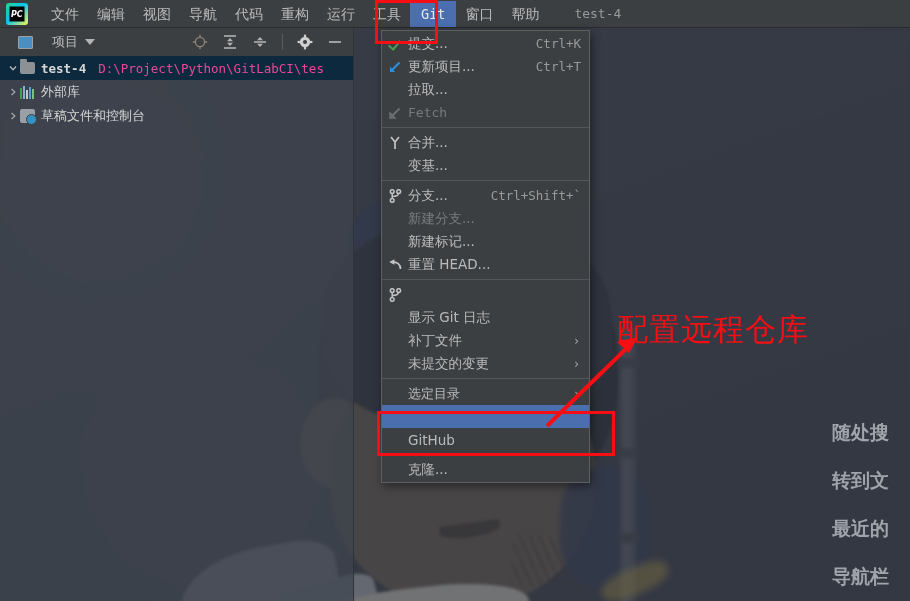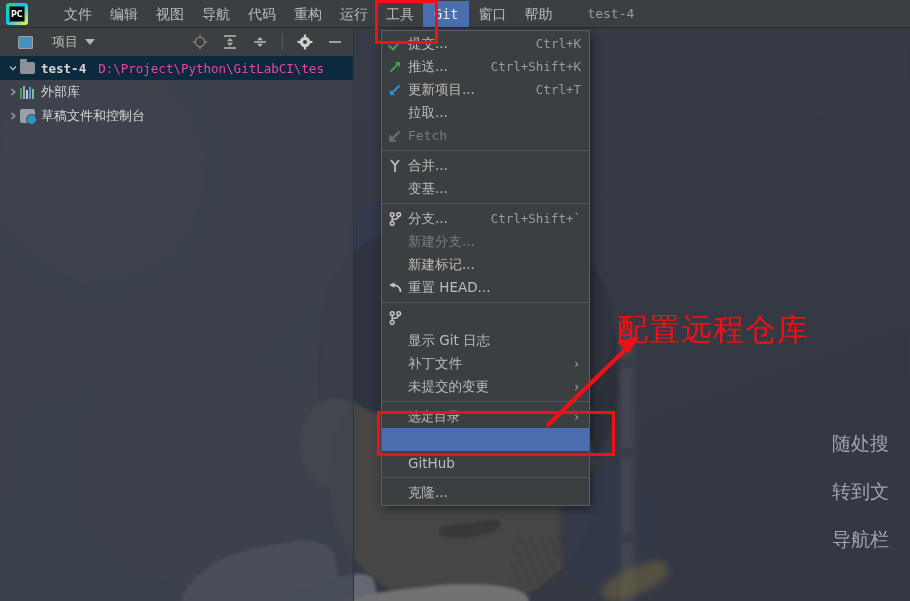--- a/index.html
+++ b/index.html
@@ -143,22 +143,22 @@
   
   .menubar {
     position: absolute; left: 0; top: 0;
     width: 910px; height: 28px;
     background: #3c3f41;
     display: flex; align-items: center;
     border-bottom: 1px solid #2b2b2b;
     z-index: 40;
   }
   .pc-logo {
-    width: 36px; height: 22px; margin-left: 6px; margin-right: 13px;
-    position: relative; flex: none;
+    width: 36px; height: 22px; margin-left: 6px; margin-right: 0;
+    position: relative; flex: none; font-style: italic;
   }
   .menu-item {
     color: #bbbbbb;
     font-size: 14px;
     padding: 3px 9px;
     line-height: 18px;
     white-space: nowrap;
     cursor: default;
   }
   .menu-item.selected {
@@ -310,21 +310,21 @@
   .arrow-svg { position: absolute; z-index: 59; pointer-events: none; }
 
   
   .hints {
     position: absolute; right: 0; top: 420px;
     width: 78px; z-index: 10;
     color: #a0a4ab; font-size: 19px;
     font-family: "DejaVu Sans", sans-serif;
     white-space: nowrap; overflow: hidden;
   }
-  .hint-row { height: 48px; display:flex; align-items:center; }
+  .hint-row { height: 48px; display:flex; align-items:flex-start;font-weight:bold; }
 
   .editor-divider {
     position: absolute; left: 353px; top: 28px;
     width: 1px; height: 573px; background: #2f3237; z-index: 12;
   }
 </style>
 </head>
 <body>
 
 <div id="app">
@@ -359,20 +359,23 @@
   <div class="editor-divider"></div>
 
   <div class="hints">
     <div class="hint-row">
         <span>随处搜</span>
       </div>
     <div class="hint-row">
         <span>转到文</span>
       </div>
     <div class="hint-row">
+        <span>最近的</span>
+      </div>
+    <div class="hint-row">
         <span>导航栏</span>
       </div>
   </div>
 
   <div class="menubar">
     <div class="pc-logo">
       <svg width="22" height="22" viewBox="0 0 22 22">
         <defs>
           <linearGradient id="pcg" x1="0" y1="0" x2="1" y2="1">
             <stop offset="0%" stop-color="#21d789"></stop>
@@ -490,30 +493,20 @@
   <div class="gitmenu">
 
     <div class="mi">
       <div class="mi-ico">
           <span class="ic-check"></span>
         </div>
       <span class="mi-label">提交...</span>
       <span class="mi-key">Ctrl+K</span>
     </div>
 
-    <div class="mi">
-      <div class="mi-ico">
-        <svg width="14" height="14" viewBox="0 0 14 14">
-          <line x1="2.5" y1="11.5" x2="11" y2="3" stroke="#3fa34d" stroke-width="2.2"></line>
-          <polygon points="12,2 12,7.2 6.8,2" fill="#3fa34d"></polygon>
-        </svg>
-      </div>
-      <span class="mi-label">推送...</span>
-      <span class="mi-key">Ctrl+Shift+K</span>
-    </div>
 
     <div class="mi">
       <div class="mi-ico">
         <svg width="14" height="14" viewBox="0 0 14 14">
           <line x1="11.5" y1="2.5" x2="3" y2="11" stroke="#2f8fd8" stroke-width="2.2"></line>
           <polygon points="2,12 2,6.8 7.2,12" fill="#2f8fd8"></polygon>
         </svg>
       </div>
       <span class="mi-label" style="font-family:'DejaVu Sans',sans-serif;">更新项目...</span>
       <span class="mi-key">Ctrl+T</span>

